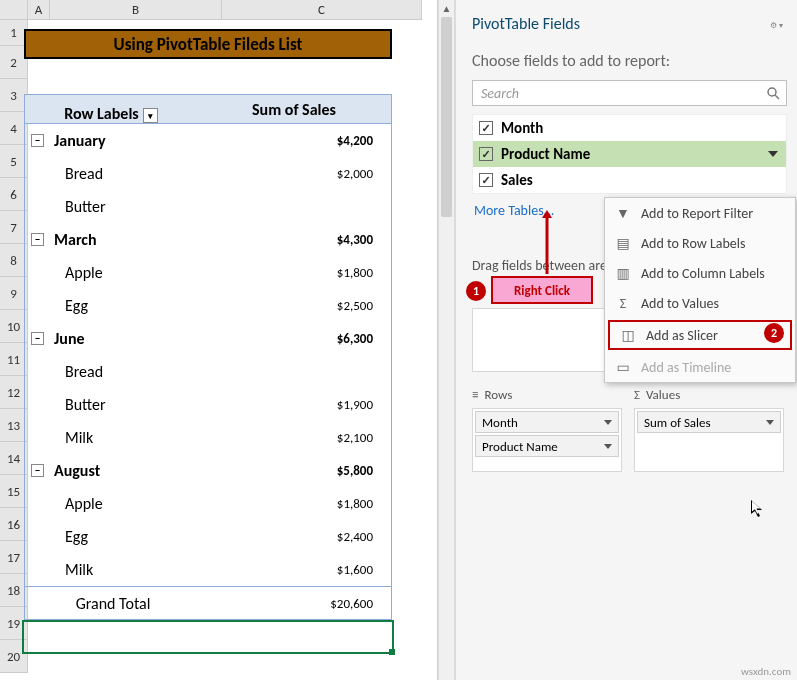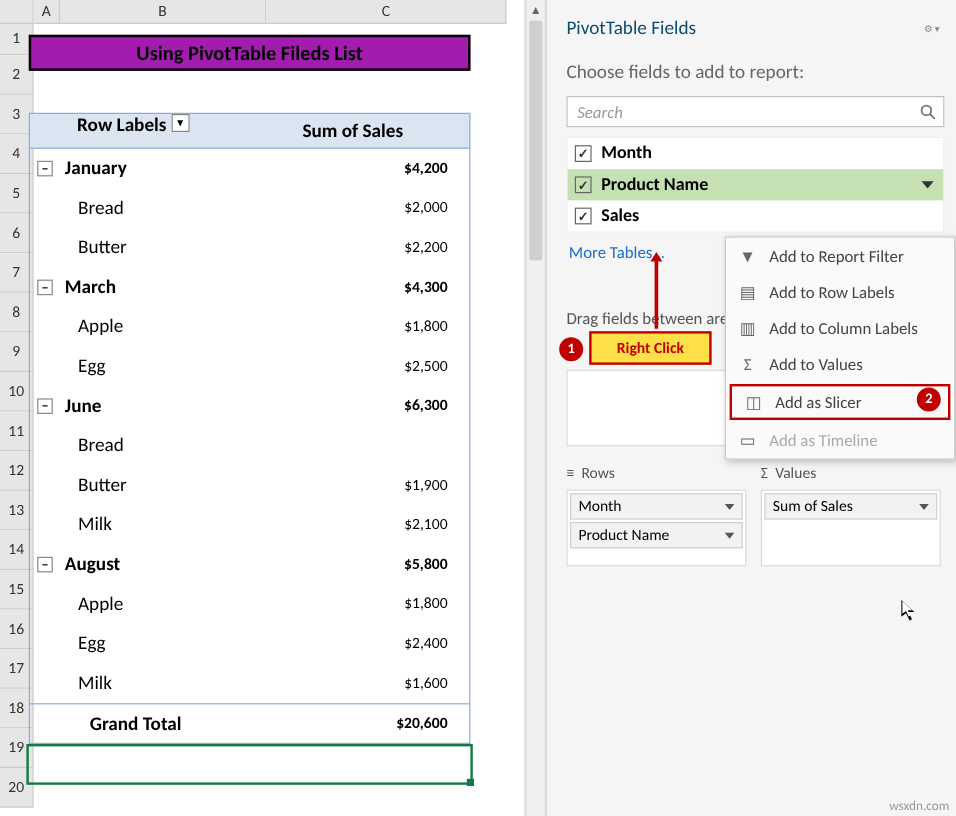--- a/index.html
+++ b/index.html
@@ -29,48 +29,48 @@
   .corner { position:absolute;top:0;left:0;width:28px;height:20px;background:#e6e6e6;border-right:1px solid #ccc;border-bottom:1px solid #ccc; }
   .colheads { position:absolute;top:0;left:28px;right:0;height:20px;display:flex; }
   .colhead { background:#e6e6e6;border-right:1px solid #ccc;border-bottom:1px solid #ccc;text-align:center;font-size:13px;color:#333;line-height:20px; }
   .colA{width:22px;} .colB{width:172px;} .colC{width:200px;}
   .rowheads { position:absolute;top:20px;left:0;width:28px; }
   .rowhead { height:33px;background:#e6e6e6;border-right:1px solid #ccc;border-bottom:1px solid #ccc;text-align:center;font-size:13px;color:#333;line-height:33px; }
   .rowhead.r1{height:26px;line-height:26px;}
 
   .title-bar {
     position:absolute; left:24px; top:29px; width:368px; height:30px;
-    background: #a21caf;
+    background: #a16207;
     border:2px solid #000;
     font-weight:bold; font-size:17px;
     display:flex;align-items:center;justify-content:center;
   }
   .pivot-headers{
     position:absolute; left:24px; top:94px; width:368px; height:30px;
     background:#dbe5f1;border:1px solid #8faadc;display:flex;
   }
-  .ph-left{flex:0 0 172px;font-weight:bold;font-size:16px;display:flex;align-items:flex-start;justify-content:center;gap:4px;}
+  .ph-left{flex:0 0 172px;font-weight:bold;font-size:16px;display:flex;align-items:flex-end;justify-content:center;gap:4px;}
   .ph-right{flex:1;font-weight:bold;font-size:16px;display:flex;align-items:center;justify-content:center;}
   .dropdown-btn{width:15px;height:15px;border:1px solid #888;background:#fff;font-size:9px;line-height:13px;text-align:center;}
 
   .pivot-body{
     position:absolute;left:24px;top:124px;width:368px;
     border-left:1px solid #8faadc;border-right:1px solid #8faadc;border-bottom:1px solid #8faadc;
   }
   .prow{display:flex;height:33px;align-items:center;}
   .plabel{flex:0 0 176px;font-size:16px;display:flex;align-items:center;}
   .pval{flex:1;font-size:13px;text-align:right;padding-right:18px;}
   .grp{font-weight:bold;}
   .collapse-box{
     width:13px;height:13px;border:1px solid #888;background:#fff;display:inline-flex;
     align-items:center;justify-content:center;font-size:11px;line-height:11px;margin-left:6px;margin-right:10px;
   }
   .indent{padding-left:40px;}
   .grand-total{
-    display:flex;height:33px;align-items:center;font-weight:bold;
+    display:flex;height:33px;align-items:center;font-weight:normal;
     border-top:1px solid #8faadc;
   }
   .grand-total .plabel{justify-content:center;}
   .selected-outline{
     position:absolute;left:22px;top:620px;width:372px;height:34px;
     border:2px solid #107c41;pointer-events:none;
   }
   .selected-outline::after{
     content:'';position:absolute;right:-3px;bottom:-3px;width:6px;height:6px;background:#107c41;
   }
@@ -110,21 +110,21 @@
     border:1px solid #c9c9c9;box-shadow:2px 2px 6px rgba(0,0,0,0.25);
   }
   .ctx-item{display:flex;align-items:center;height:30px;padding:0 10px;gap:10px;font-size:14px;color:#444;}
   .ctx-item .ci-icon{width:16px;display:flex;align-items:center;justify-content:center;color:#666;}
   .ctx-item.disabled{color:#aaa;}
   .ctx-item.hl{border:2px solid #c00000;height:30px;margin:2px 3px;}
 
   
   .callout1{
     position:absolute;left:491px;top:276px;width:102px;height:28px;border:2px solid #c00000;
-    background:#fde047;display:flex;align-items:center;justify-content:center;
+    background:#f9a8d4;display:flex;align-items:center;justify-content:center;
     font-weight:bold;color:#c00000;font-size:13px;
   }
   .numbadge{width:20px;height:20px;border-radius:50%;background:#c00000;color:#fff;display:flex;align-items:center;justify-content:center;font-size:12px;font-weight:bold;position:absolute;}
 
   .drag-label{font-size:14px;color:#555;margin-top:30px;}
   .areas{display:flex;flex-wrap:wrap;gap:12px;margin-top:10px;}
   .area{width:150px;}
   .area-head{font-size:13px;color:#555;display:flex;align-items:center;gap:6px;height:20px;}
   .area-box{margin-top:4px;min-height:64px;background:#fff;border:1px solid #d7d7d7;padding:2px;}
   .area-chip{height:22px;border:1px solid #cfcfcf;background:#f2f2f2;display:flex;align-items:center;padding:0 6px;font-size:13px;margin-bottom:2px;position:relative;}
@@ -185,21 +185,20 @@
             <span>January</span>
           </div>
           <div class="pval">$4,200</div>
         </div>
         <div class="prow">
           <div class="plabel indent">Bread</div>
           <div class="pval">$2,000</div>
         </div>
         <div class="prow">
           <div class="plabel indent">Butter</div>
-          <div class="pval">$2,200</div>
         </div>
         <div class="prow grp">
           <div class="plabel">
             <span class="collapse-box">−</span>
             <span>March</span>
           </div>
           <div class="pval">$4,300</div>
         </div>
         <div class="prow">
           <div class="plabel indent">Apple</div>

